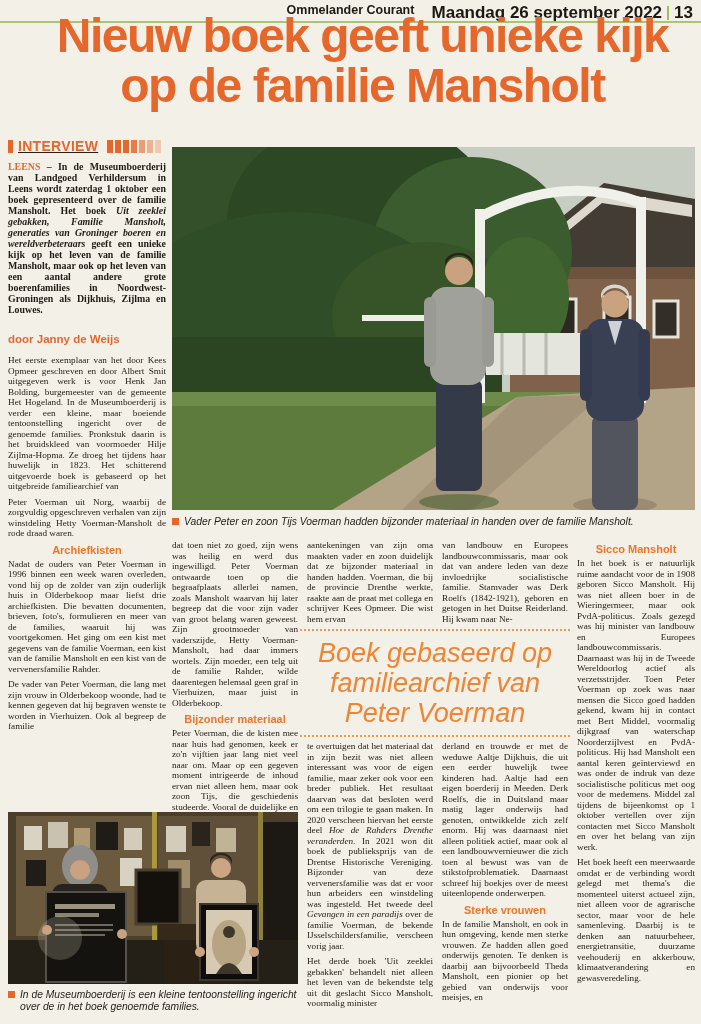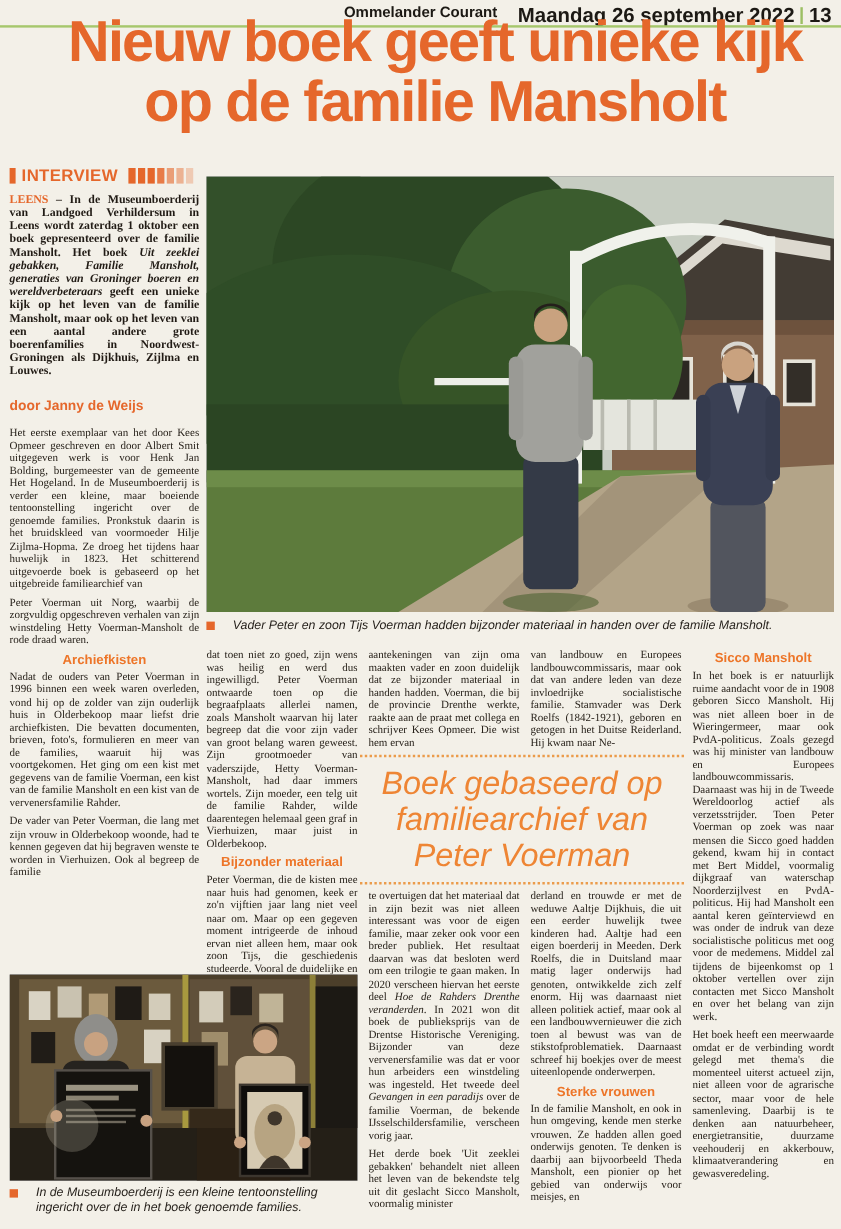--- a/index.html
+++ b/index.html
@@ -13,21 +13,21 @@
     font-family:"Liberation Sans",sans-serif;font-weight:bold;font-size:17px;color:#1c1914;}
   .mast-sep{width:2px;height:14px;background:#9cbf63;}
   .green-rule{position:absolute;top:21px;left:0;width:701px;height:2px;background:#a6c76c;}
 
   
   .headline{position:absolute;top:11px;left:0;width:100%;text-align:center;
     font-family:"Liberation Sans",sans-serif;font-weight:bold;font-size:48px;line-height:50px;
     letter-spacing:-1.5px;color:#e5672b;margin-left:12px;}
 
   
-  .kicker{position:absolute;left:8px;top:138px;display:flex;align-items:center;gap:5px;}
+  .kicker{position:absolute;left:8px;top:138px;display:flex;align-items:center;gap:5px;text-decoration:underline;}
   .kicker .lead{width:5px;height:13px;background:#e5672b;}
   .kicker .label{font-family:"Liberation Sans",sans-serif;font-weight:bold;font-size:14px;
     letter-spacing:.3px;color:#e5672b;}
   .kicker .bars{display:flex;gap:2px;margin-left:4px;}
   .kicker .bars i{display:block;width:6px;height:13px;background:#e5672b;}
   .kicker .bars i:nth-child(4){opacity:.85}.kicker .bars i:nth-child(5){opacity:.6}
   .kicker .bars i:nth-child(6){opacity:.45}.kicker .bars i:nth-child(7){opacity:.28}
 
   
   .intro{position:absolute;left:8px;top:161px;width:158px;
@@ -55,21 +55,21 @@
   .pullquote{position:absolute;left:300px;top:629px;width:270px;height:104px;
     border-top:2px dotted #eb9b4a;border-bottom:2px dotted #eb9b4a;
     display:flex;flex-direction:column;justify-content:center;
     font-family:"Liberation Sans",sans-serif;font-style:italic;font-size:27px;line-height:30px;
     color:#ee8534;text-align:center;}
 
   
   .photo{position:absolute;overflow:hidden;background:#888;}
   .main-photo{left:172px;top:147px;width:523px;height:363px;}
   .bottom-photo{left:8px;top:812px;width:290px;height:172px;}
-  .caption{position:absolute;display:flex;gap:15px;align-items:flex-start;
+  .caption{position:absolute;display:flex;gap:5px;align-items:flex-start;
     font-family:"Liberation Sans",sans-serif;font-style:italic;font-size:10.3px;line-height:11.5px;color:#221d18;}
   .caption .sq{flex:0 0 auto;width:7px;height:7px;background:#e5672b;margin-top:2px;}
   .cap-main{left:172px;top:516px;width:523px;}
   .cap-bottom{left:8px;top:989px;width:290px;}
 </style>
 </head>
 <body>
 
 <div class="page">
 

